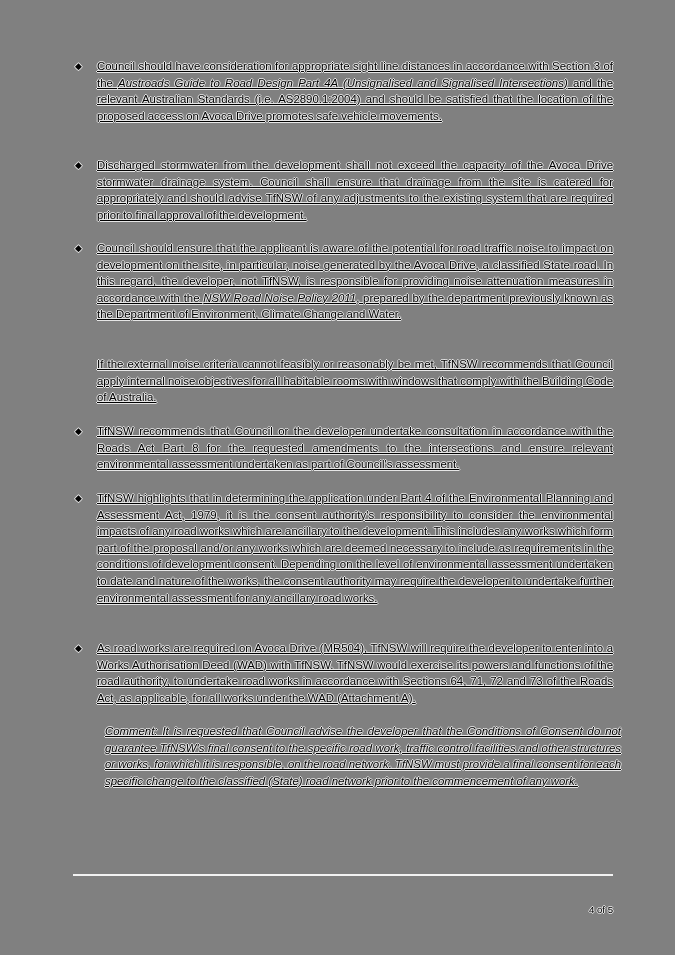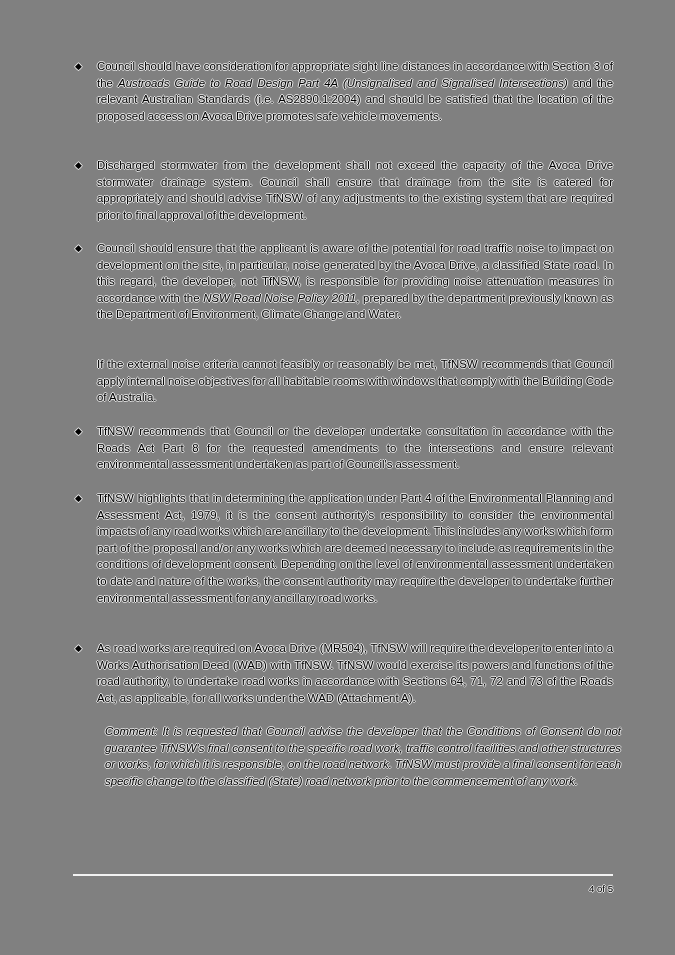--- a/index.html
+++ b/index.html
@@ -20,31 +20,31 @@
   }
   .item {
     position: relative; padding-left: 24px;
     font-size: 11.4px; line-height: 16.6px;
     text-align: justify;
   }
   .bullet {
     position: absolute; left: 2px; top: 0; width: 10px;
     font-size: 9px; line-height: 16.6px;
   }
-  .item p { margin: 0; }
+  .item p { margin: 0; text-decoration: underline; }
   em { font-style: italic; }
   .footer-rule {
     position: absolute; left: 73px; top: 874px; width: 540px; height: 2px;
     background: #f2f2f2;
   }
   .footer {
     position: absolute; left: 73px; top: 882px; width: 540px;
     font-size: 9.6px; line-height: 14.4px;
   }
-  .footer .page-num { position: absolute; right: 0; top: 0; text-align: right; }
+  .footer .page-num { position: absolute; right: 0; top: 21px; text-align: right; }
 </style>
 </head>
 <body>
 
 <div class="page-body">
 
   <div class="item txt" style="position:absolute; top:2px; left:0; width:540px; box-sizing:border-box;">
     <span class="bullet">◆</span>
     <p><span>Council should have consideration for appropriate sight line distances in accordance with Section 3 of the </span><em>Austroads Guide to Road Design Part 4A (Unsignalised and Signalised Intersections)</em><span> and the relevant Australian Standards (i.e. AS2890.1:2004) and should be satisfied that the location of the proposed access on Avoca Drive promotes safe vehicle movements.</span></p>
   </div>

